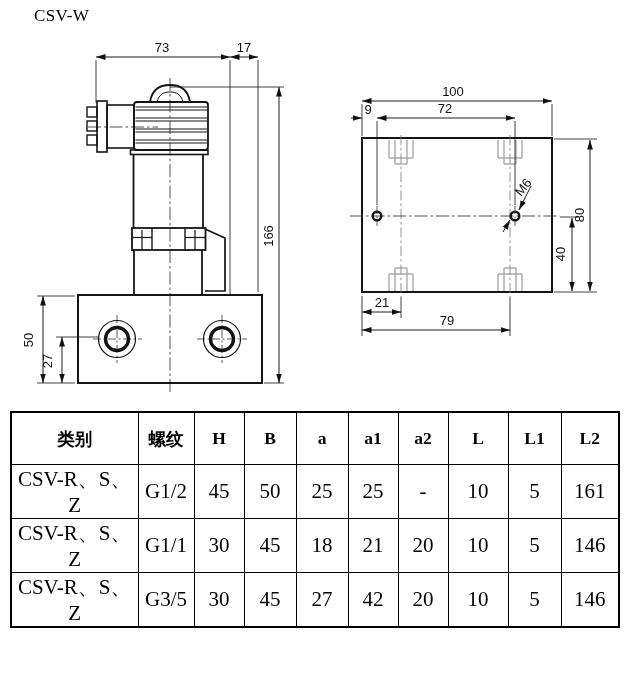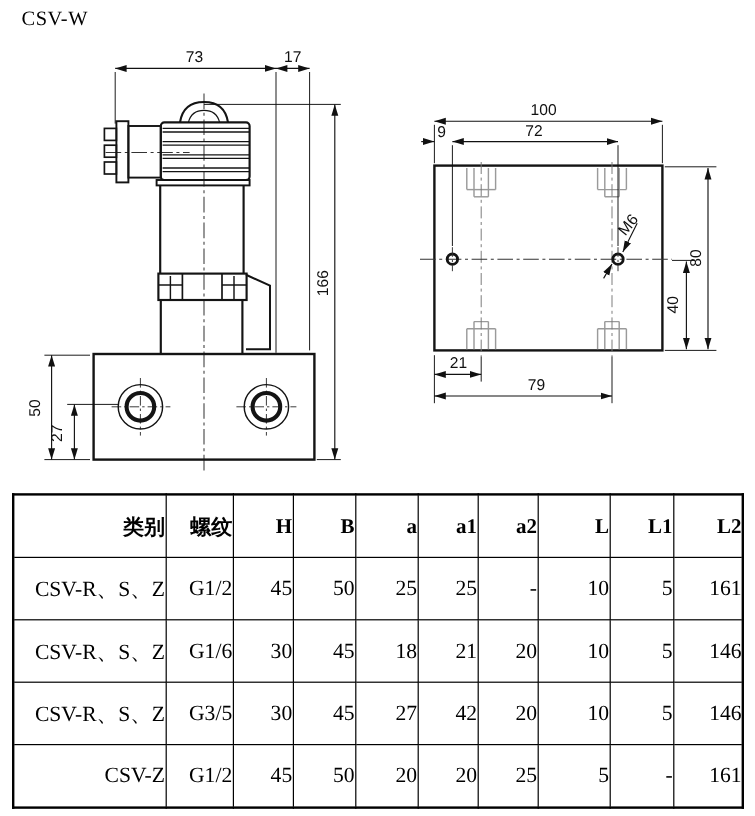--- a/index.html
+++ b/index.html
@@ -1,30 +1,30 @@
 <!DOCTYPE html>
 <html><head>
 <meta charset="utf-8">
 <style>
   html,body{margin:0;padding:0;background:#fff}
   .page{position:relative;width:629px;height:680px;background:#fff;font-family:"Liberation Serif",serif;overflow:hidden}
-  .title{position:absolute;left:18px;top:6px;font-size:17px;color:#000;letter-spacing:.4px}
+  .title{position:absolute;left:34px;top:6px;font-size:17px;color:#000;letter-spacing:.4px}
   svg.drawings{position:absolute;left:0;top:0}
   .obj{stroke:#141414;fill:none}
   .dimline{stroke:#111;stroke-width:.95;fill:none}
   .ext{stroke:#111;stroke-width:.8;fill:none}
   .cl{stroke:#333;stroke-width:.85;stroke-dasharray:13 3 2.5 3;fill:none}
   .clsm{stroke:#333;stroke-width:.8;stroke-dasharray:8 2.5 2 2.5;fill:none}
   .gray{stroke:#9a9a9a;stroke-width:1.2;fill:none}
   .graycl{stroke:#777;stroke-width:.8;stroke-dasharray:10 3 2.5 3;fill:none}
   .dimtext{font-family:"Liberation Sans",sans-serif;font-size:13px;fill:#111}
   table.spec{position:absolute;left:10px;top:411px;width:608px;border-collapse:collapse;table-layout:fixed;border:2.2px solid #000}
-  .spec th,.spec td{border:1.6px solid #000;text-align:right;vertical-align:middle;height:51px;padding:0;color:#000}
+  .spec th,.spec td{border:1.6px solid #000;text-align:center;vertical-align:middle;height:51px;padding:0;color:#000}
   .spec th{font-size:17.5px;font-weight:bold;font-family:"Liberation Serif",serif}
-  .spec td{font-size:18px;font-family:"Liberation Serif",serif}
+  .spec td{font-size:21px;font-family:"Liberation Serif",serif}
 </style>
 </head>
 <body>
 
 <div class="page">
 
   <div class="title">CSV-W</div>
 
   <svg class="drawings" width="629" height="408" viewBox="0 0 629 408" xmlns="http://www.w3.org/2000/svg">
     <defs>
@@ -244,21 +244,21 @@
         <td>50</td>
         <td>25</td>
         <td>25</td>
         <td>-</td>
         <td>10</td>
         <td>5</td>
         <td>161</td>
       </tr>
       <tr>
         <td>CSV-R、S、Z</td>
-        <td>G1/6</td>
+        <td>G1/1</td>
         <td>30</td>
         <td>45</td>
         <td>18</td>
         <td>21</td>
         <td>20</td>
         <td>10</td>
         <td>5</td>
         <td>146</td>
       </tr>
       <tr>
@@ -266,28 +266,16 @@
         <td>G3/5</td>
         <td>30</td>
         <td>45</td>
         <td>27</td>
         <td>42</td>
         <td>20</td>
         <td>10</td>
         <td>5</td>
         <td>146</td>
       </tr>
-      <tr>
-        <td>CSV-Z</td>
-        <td>G1/2</td>
-        <td>45</td>
-        <td>50</td>
-        <td>20</td>
-        <td>20</td>
-        <td>25</td>
-        <td>5</td>
-        <td>-</td>
-        <td>161</td>
-      </tr>
     </tbody>
   </table>
 
 </div>
 
 </body></html>

